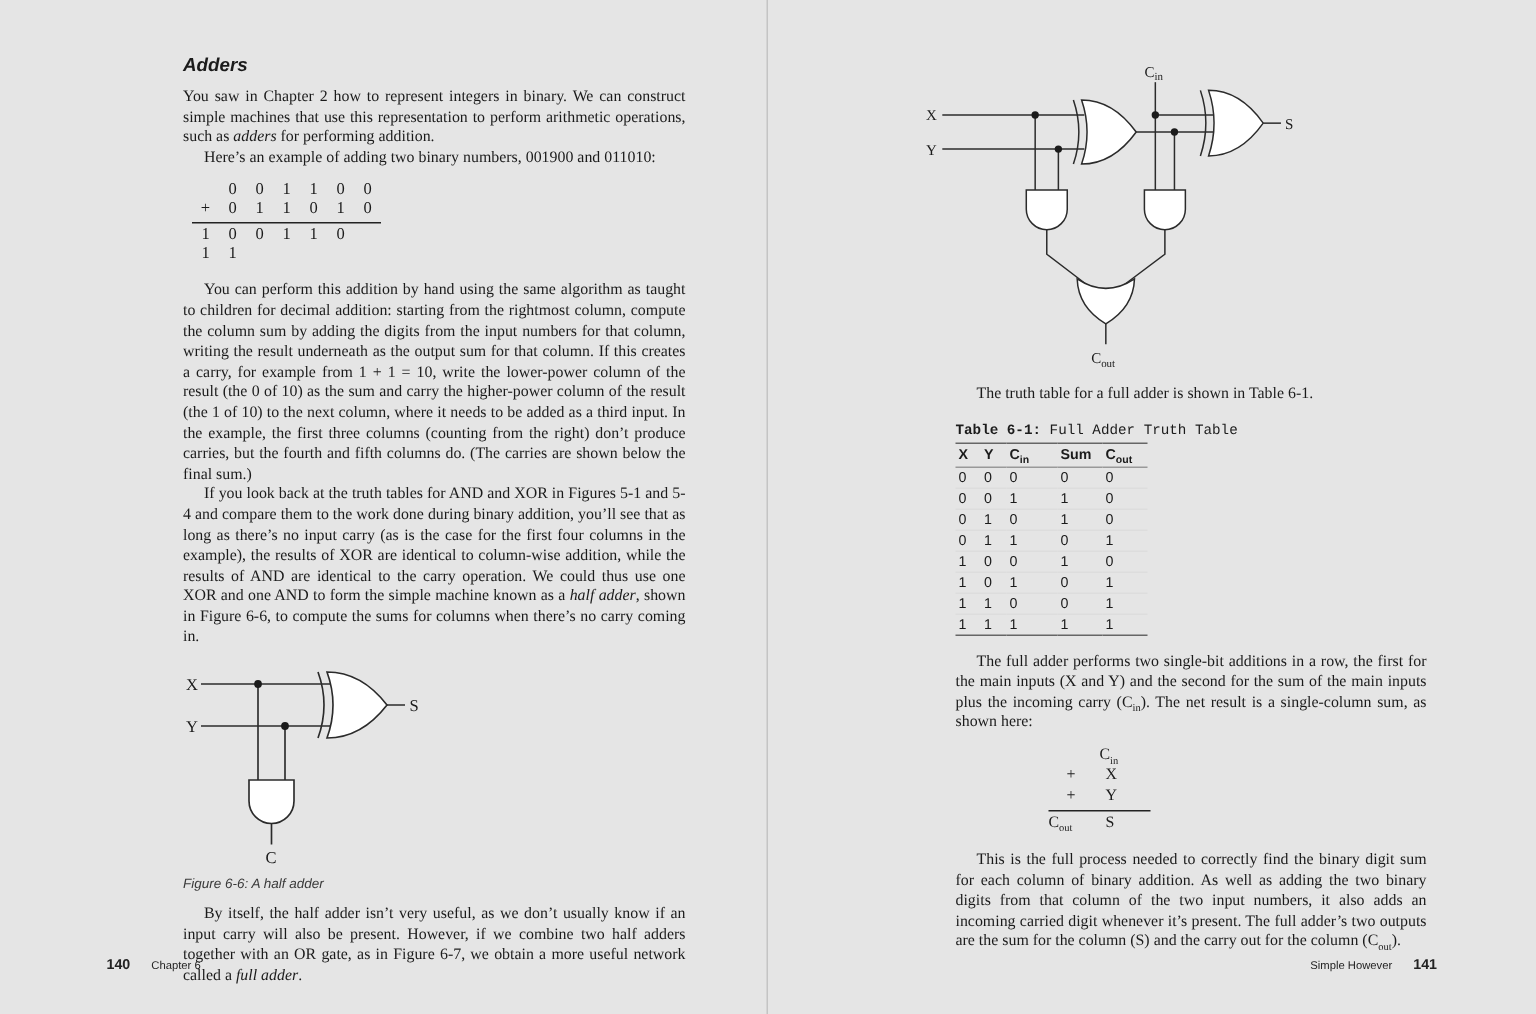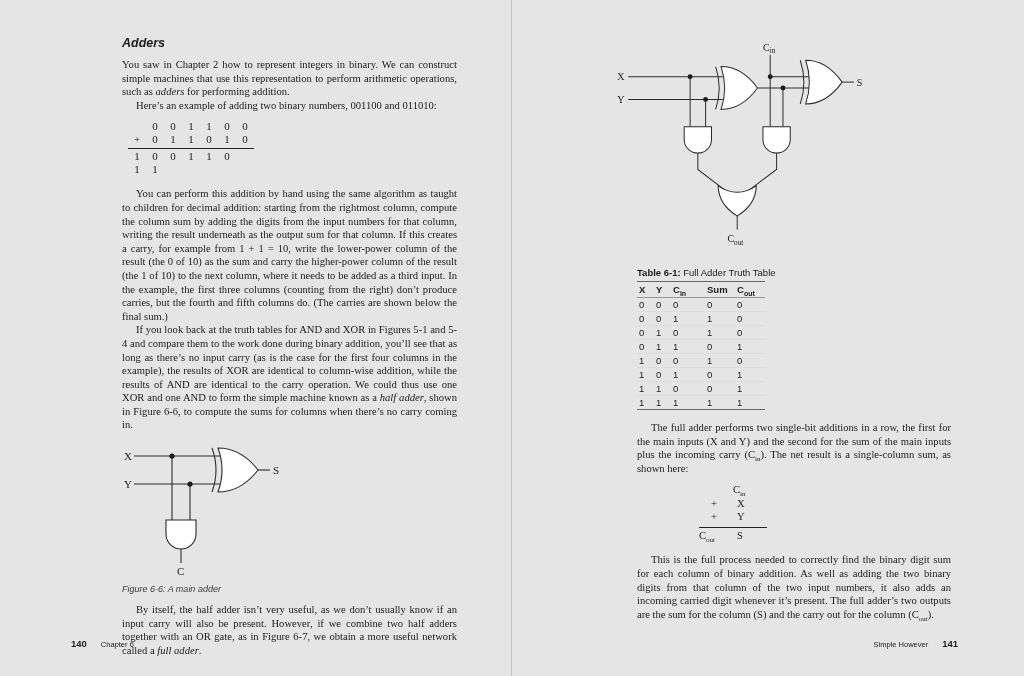--- a/index.html
+++ b/index.html
@@ -21,21 +21,21 @@
 
   .addition { margin:8px 0 11px 6px; font-size:11px; }
   .arow { display:flex; height:13px; line-height:13px; }
   .acell { display:inline-block; width:18px; text-align:center; }
   .arule { width:126px; border-top:1px solid #222; margin:2px 0 1px 0; }
 
   .fig66 { display:block; margin:10px 0 0 0; }
   .figcaption { font-family:"Liberation Sans","DejaVu Sans",sans-serif; font-style:italic;
                 font-size:9px; color:#3a3a3a; margin:7px 0 9px 0; }
 
-  .tbl-title { font-family:Liberation Sans, sans-serif; font-size:9.5px; margin:11px 0 3px 0; }
+  .tbl-title { font-family:Liberation Mono, monospace; font-size:9.5px; margin:11px 0 3px 0; }
   .tbl-title b { font-weight:bold; }
   table.truth { border-collapse:collapse; font-family:"Liberation Sans","DejaVu Sans",sans-serif; font-size:9.5px; }
   table.truth th { text-align:left; font-weight:bold; border-top:1.2px solid #666;
                    border-bottom:1px solid #999; padding:2px 2px; }
   table.truth td { padding:1px 2px; border-bottom:1px solid #dddddd; }
   table.truth tbody tr:last-child td { border-bottom:1px solid #666; }
   table.truth th:nth-child(1), table.truth td:nth-child(1) { width:17px; }
   table.truth th:nth-child(2), table.truth td:nth-child(2) { width:17px; }
   table.truth th:nth-child(3), table.truth td:nth-child(3) { width:34px; }
   table.truth th:nth-child(4), table.truth td:nth-child(4) { width:30px; }
@@ -62,21 +62,21 @@
 <body>
 
 <div class="spread">
   <div class="divider"></div>
 
   <div class="page-left">
     <h1 class="section-head">Adders</h1>
 
     <p><span>You saw in Chapter 2 how to represent integers in binary. We can construct simple machines that use this representation to perform arithmetic operations, such as </span><em>adders</em><span> for performing addition.</span></p>
 
-    <p class="indent">Here’s an example of adding two binary numbers, 001100 and 011010:</p>
+    <p class="indent">Here’s an example of adding two binary numbers, 001900 and 011010:</p>
 
     <div class="addition">
       <div class="arow">
           <span class="acell"></span>
           <span class="acell">0</span>
           <span class="acell">0</span>
           <span class="acell">1</span>
           <span class="acell">1</span>
           <span class="acell">0</span>
           <span class="acell">0</span>
@@ -131,21 +131,21 @@
         <circle cx="50" cy="14" r="2.6"></circle>
         <circle cx="68" cy="42" r="2.6"></circle>
       </g>
       <g font-size="11" fill="#1b1b1b">
         <text x="2" y="18">X</text>
         <text x="2" y="46">Y</text>
         <text x="151" y="32">S</text>
         <text x="55" y="133">C</text>
       </g>
     </svg>
-    <div class="figcaption"><span class="cap-label">Figure 6-6:</span> <span>A main adder</span></div>
+    <div class="figcaption"><span class="cap-label">Figure 6-6:</span> <span>A half adder</span></div>
 
     <p class="indent"><span>By itself, the half adder isn’t very useful, as we don’t usually know if an input carry will also be present. However, if we combine two half adders together with an OR gate, as in Figure 6-7, we obtain a more useful network called a </span><em>full adder</em><span>.</span></p>
   </div>
 
   <div class="fig67wrap">
     <svg viewBox="0 0 290 228" width="264" height="208">
       <g stroke="#2b2b2b" stroke-width="1.1" fill="none">
         <path d="M20,40 H124"></path>
         <path d="M20,65 H124"></path>
         <path d="M88,40 V95"></path>
@@ -177,20 +177,21 @@
         <text x="8" y="69">Y</text>
         <text x="168" y="12"><tspan>C</tspan><tspan font-size="8" dy="2.5">in</tspan></text>
         <text x="271" y="50">S</text>
         <text x="129" y="222"><tspan>C</tspan><tspan font-size="8" dy="2.5">out</tspan></text>
       </g>
     </svg>
   </div>
 
   <div class="page-right">
 
+    <p class="indent">The truth table for a full adder is shown in Table 6-1.</p>
 
     <div class="tbl-title"><b>Table 6-1:</b> <span>Full Adder Truth Table</span></div>
 
     <table class="truth">
       <thead>
         <tr>
           <th>X</th>
           <th>Y</th>
           <th><span>C</span><sub>in</sub></th>
           <th>Sum</th>

